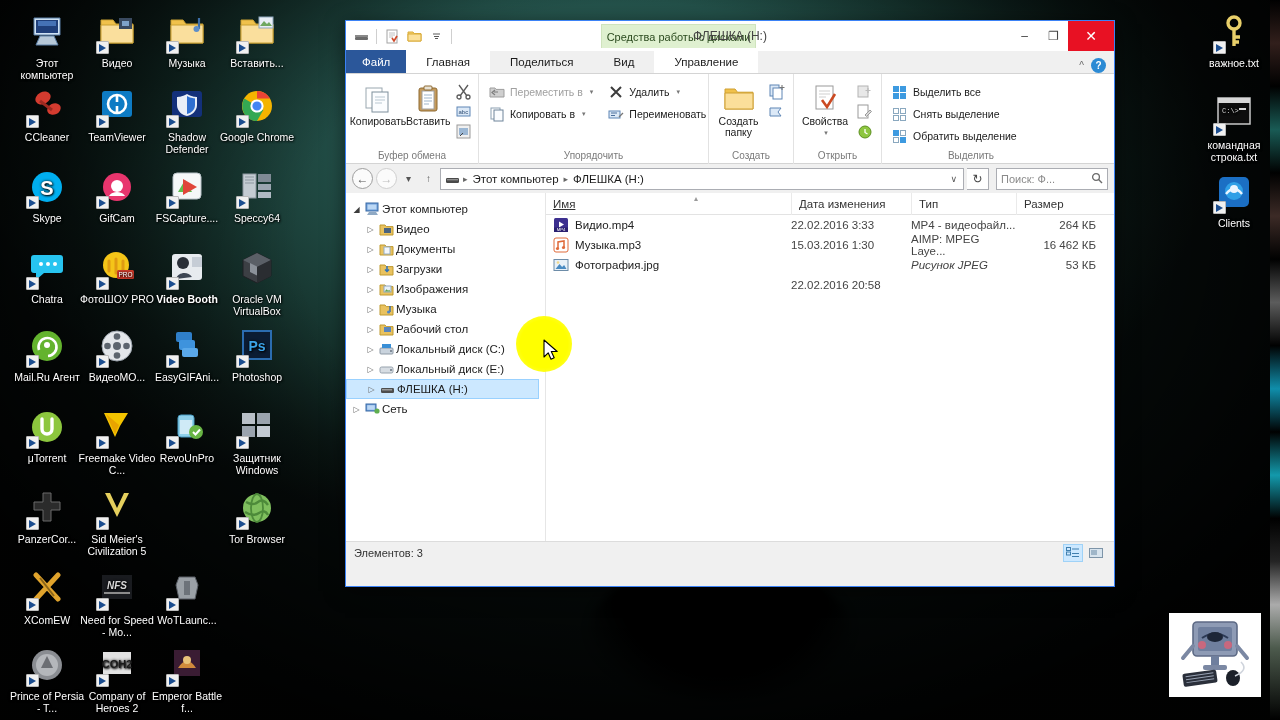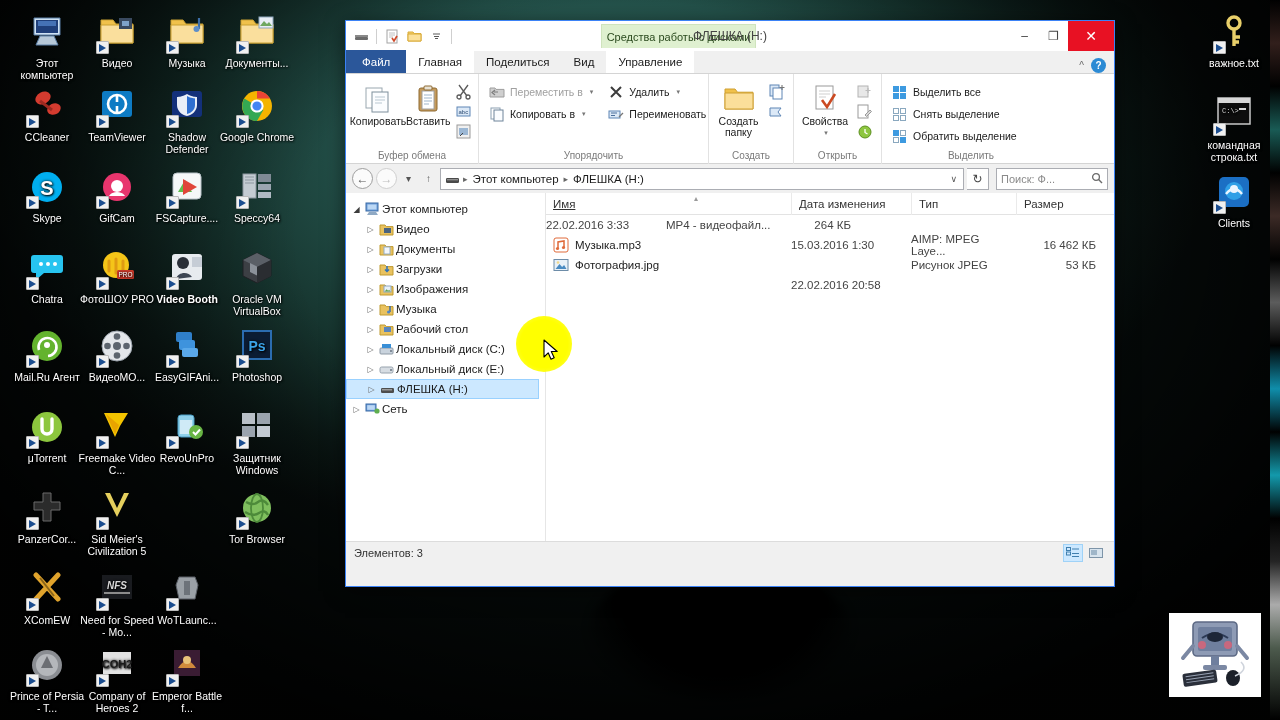--- a/index.html
+++ b/index.html
@@ -132,21 +132,21 @@
 
   
   #ribbon-tabs {
     height: 23px;
     background: #f0f0f0;
     display: flex; align-items: flex-end;
     position: relative;
     border-bottom: 1px solid #d4d4d4;
   }
   .rtab {
-    height: 23px; padding: 0 12px;
+    height: 23px; padding: 0 20px;
     display: flex; align-items: center;
     font-size: 11.5px; color: #1b1b1b;
     white-space: nowrap;
   }
   #tab-file { background: #2b579a; color: #fff; padding: 0 16px; }
   .rtab.active { background: #fff; }
   .rtab.ctx { background: #dff0d0; }
   .rtab.ctx.active { background: #fff; }
   #ribbon-right { margin-left: auto; display: flex; align-items: center; gap: 7px; padding-right: 8px; }
   #help-circle {
@@ -371,21 +371,21 @@
     <div class="icon-cell" style="left: 218px; top: 14px;">
       <div class="icon-glyph">
         <div class="shape"><svg width="36" height="32" viewBox="0 0 36 32">
             <path d="M2 5h12l3 4h17v19H2z" fill="#f0c14b" stroke="#c9a033"></path>
             <path d="M2 10h32v18H2z" fill="#fadf9d" stroke="#c9a033"></path>
             <rect x="20" y="2" width="14" height="11" fill="#e8eef5" stroke="#8fa7bd"></rect>
             <path d="M21 11l4-5 3 3 2-2 3 4z" fill="#6fa860"></path>
           </svg></div>
         <div class="shortcut-arrow"></div>
       </div>
-      <span class="icon-label">Документы...</span>
+      <span class="icon-label">Вставить...</span>
     </div>
     <div class="icon-cell" style="left: 8px; top: 88px;">
       <div class="icon-glyph">
         <div class="shape"><svg width="34" height="32" viewBox="0 0 34 32">
             <ellipse cx="13" cy="9" rx="8" ry="6" transform="rotate(-28 13 9)" fill="#d43b2f"></ellipse>
             <ellipse cx="24" cy="20" rx="7" ry="5.5" transform="rotate(-25 24 20)" fill="#d43b2f"></ellipse>
             <path d="M10 12l12 9" stroke="#9c2a21" stroke-width="3"></path>
           </svg></div>
         <div class="shortcut-arrow"></div>
       </div>
@@ -1152,20 +1152,29 @@
     <div id="filepane">
       <div id="colhead">
         <div class="ch" style="width:245px">Имя</div>
         <div class="ch" style="width:120px">Дата изменения</div>
         <div class="ch" style="width:105px">Тип</div>
         <div class="ch" style="width:90px">Размер</div>
         <div id="sortmark">▴</div>
       </div>
       <div id="filerows">
           <div class="frow">
+            <div class="fname" style="width: 245px;">
+              <span class="fileicon"><svg width="16" height="16" viewBox="0 0 16 16">
+                  <rect x="1" y="1" width="14" height="14" rx="1.5" fill="#3c2f8f"></rect>
+                  <path d="M6 4.5l5 3-5 3z" fill="#fff"></path>
+                  <rect x="1" y="10.5" width="14" height="4.5" fill="#2a2070"></rect>
+                  <text x="8" y="14.3" font-size="4.2" fill="#fff" text-anchor="middle" font-family="Liberation Sans">MP4</text>
+                </svg></span>
+              <span>Видио.mp4</span>
+            </div>
             <div class="col-date" style="width: 120px;">22.02.2016 3:33</div>
             <div class="col-type" style="width: 105px;">MP4 - видеофайл...</div>
             <div class="col-size" style="width: 90px;">264 КБ</div>
           </div>
           <div class="frow">
             <div class="fname" style="width: 245px;">
               <span class="fileicon"><svg width="16" height="16" viewBox="0 0 16 16">
                   <rect x="1" y="1" width="14" height="14" rx="2" fill="#fff" stroke="#e06a3a"></rect>
                   <path d="M5 11V5l6-1v6" stroke="#e06a3a" stroke-width="1.5" fill="none"></path>
                   <circle cx="4.5" cy="11.5" r="1.6" fill="#e06a3a"></circle>
@@ -1180,21 +1189,21 @@
           <div class="frow">
             <div class="fname" style="width: 245px;">
               <span class="fileicon"><svg width="16" height="16" viewBox="0 0 16 16">
                   <rect x="1" y="2.5" width="14" height="11" fill="#e9f1f8" stroke="#6d8ca8"></rect>
                   <path d="M2.5 12l4-5 2.6 3 2-2 2.4 4z" fill="#4a8bc2"></path>
                   <circle cx="5" cy="5.5" r="1.3" fill="#f2d98a"></circle>
                 </svg></span>
               <span>Фотография.jpg</span>
             </div>
             <div class="col-date" style="width: 120px; margin-top: 40px;">22.02.2016 20:58</div>
-            <div class="col-type" style="width: 105px;">Рисунок JPEG</div>
+            <div class="col-type" style="width: 105px; font-style: italic;">Рисунок JPEG</div>
             <div class="col-size" style="width: 90px;">53 КБ</div>
           </div>
         </div>
     </div>
   </div>
 
   <div id="statusbar">
     <span>Элементов: 3</span>
     <div id="viewtoggle">
       <div class="vbtn on">

